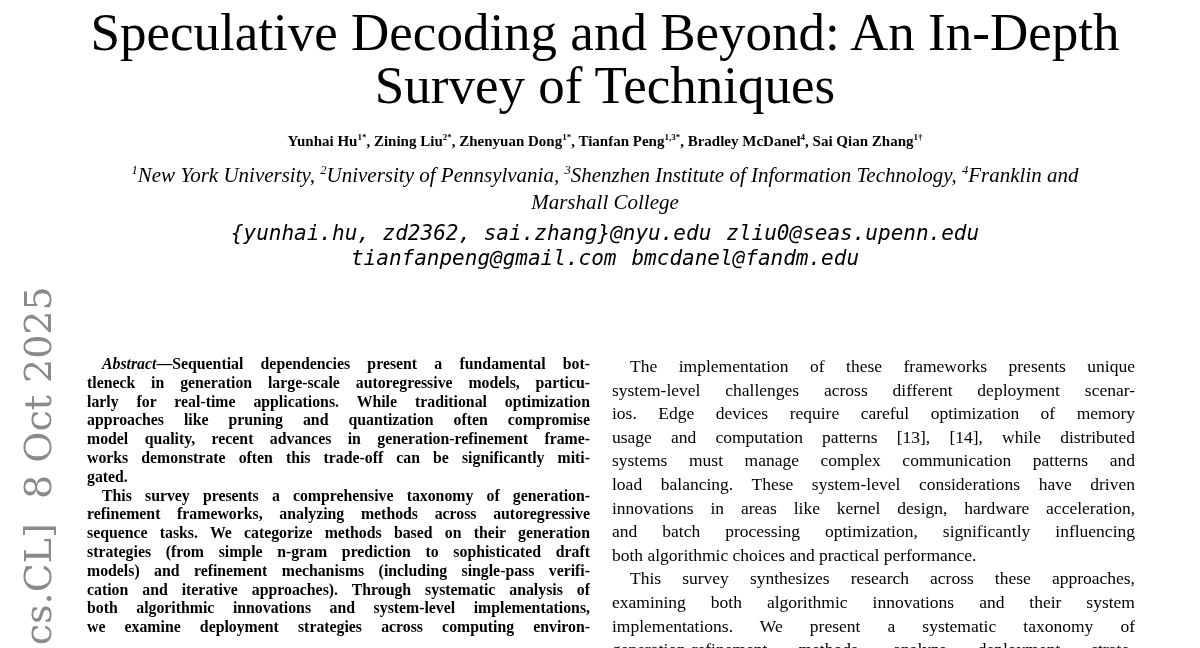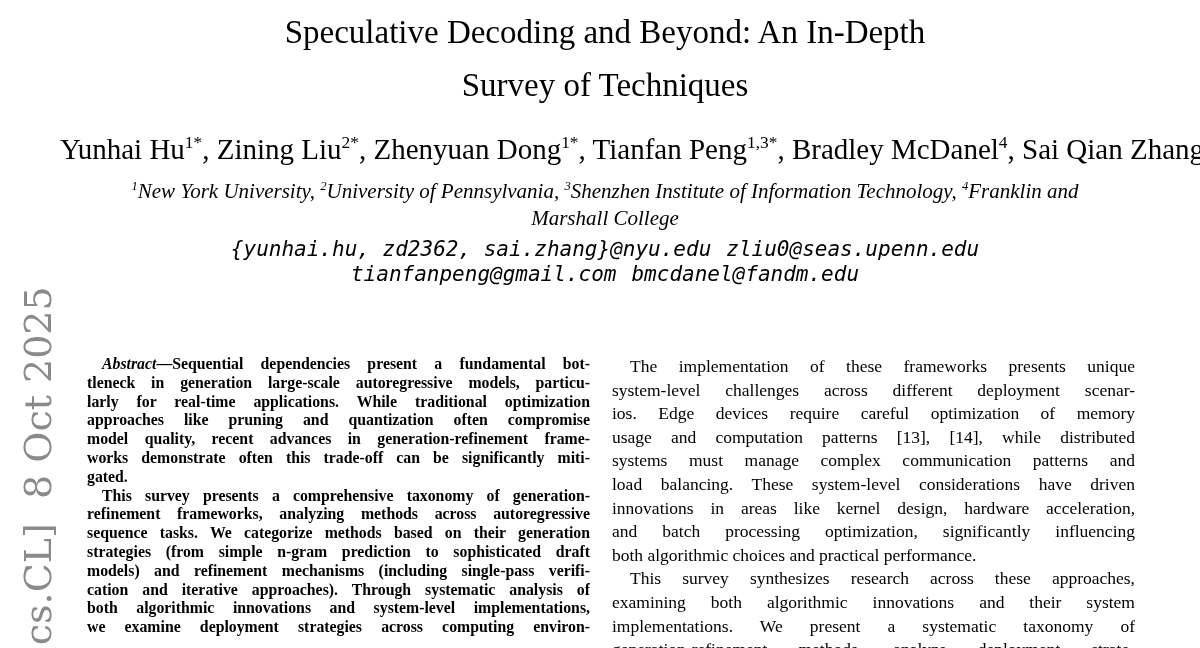--- a/index.html
+++ b/index.html
@@ -10,22 +10,22 @@
   }
   
   .watermark {
     position:absolute; left:16px; top:660px;
     transform:rotate(-90deg); transform-origin:0 0;
     font-size:38px; line-height:44px; white-space:pre;
     font-family:"DejaVu Serif","Liberation Serif",serif;
   }
   
   .header { position:absolute; left:60px; top:6px; width:1090px; text-align:center; }
-  .title { margin:0; font-weight:400; font-size:33px; line-height:53px; }
-  .authors { margin-top:21px; font-size:29px; font-weight:400; white-space:nowrap; }
+  .title { margin:0; font-weight:400; font-size:53px; line-height:53px; }
+  .authors { margin-top:21px; font-size:15px; font-weight:700; white-space:nowrap; }
   .authors sup, .affils sup { font-size:60%; line-height:0; }
   .sep { white-space:pre; }
   .affils { margin-top:12px; font-size:21px; font-style:italic; line-height:27px; }
   .emails { font-size:21px; line-height:25px; font-style:italic;
             font-family:"DejaVu Sans Mono","Liberation Mono",monospace; }
   .emails-first { margin-top:5px; }
   .email-gap { margin-left:15px; }
   
   .col { position:absolute; top:355px; }
   .col-left  { left:87px;  width:503px; font-weight:700; font-size:15.8px; line-height:18.8px; }

